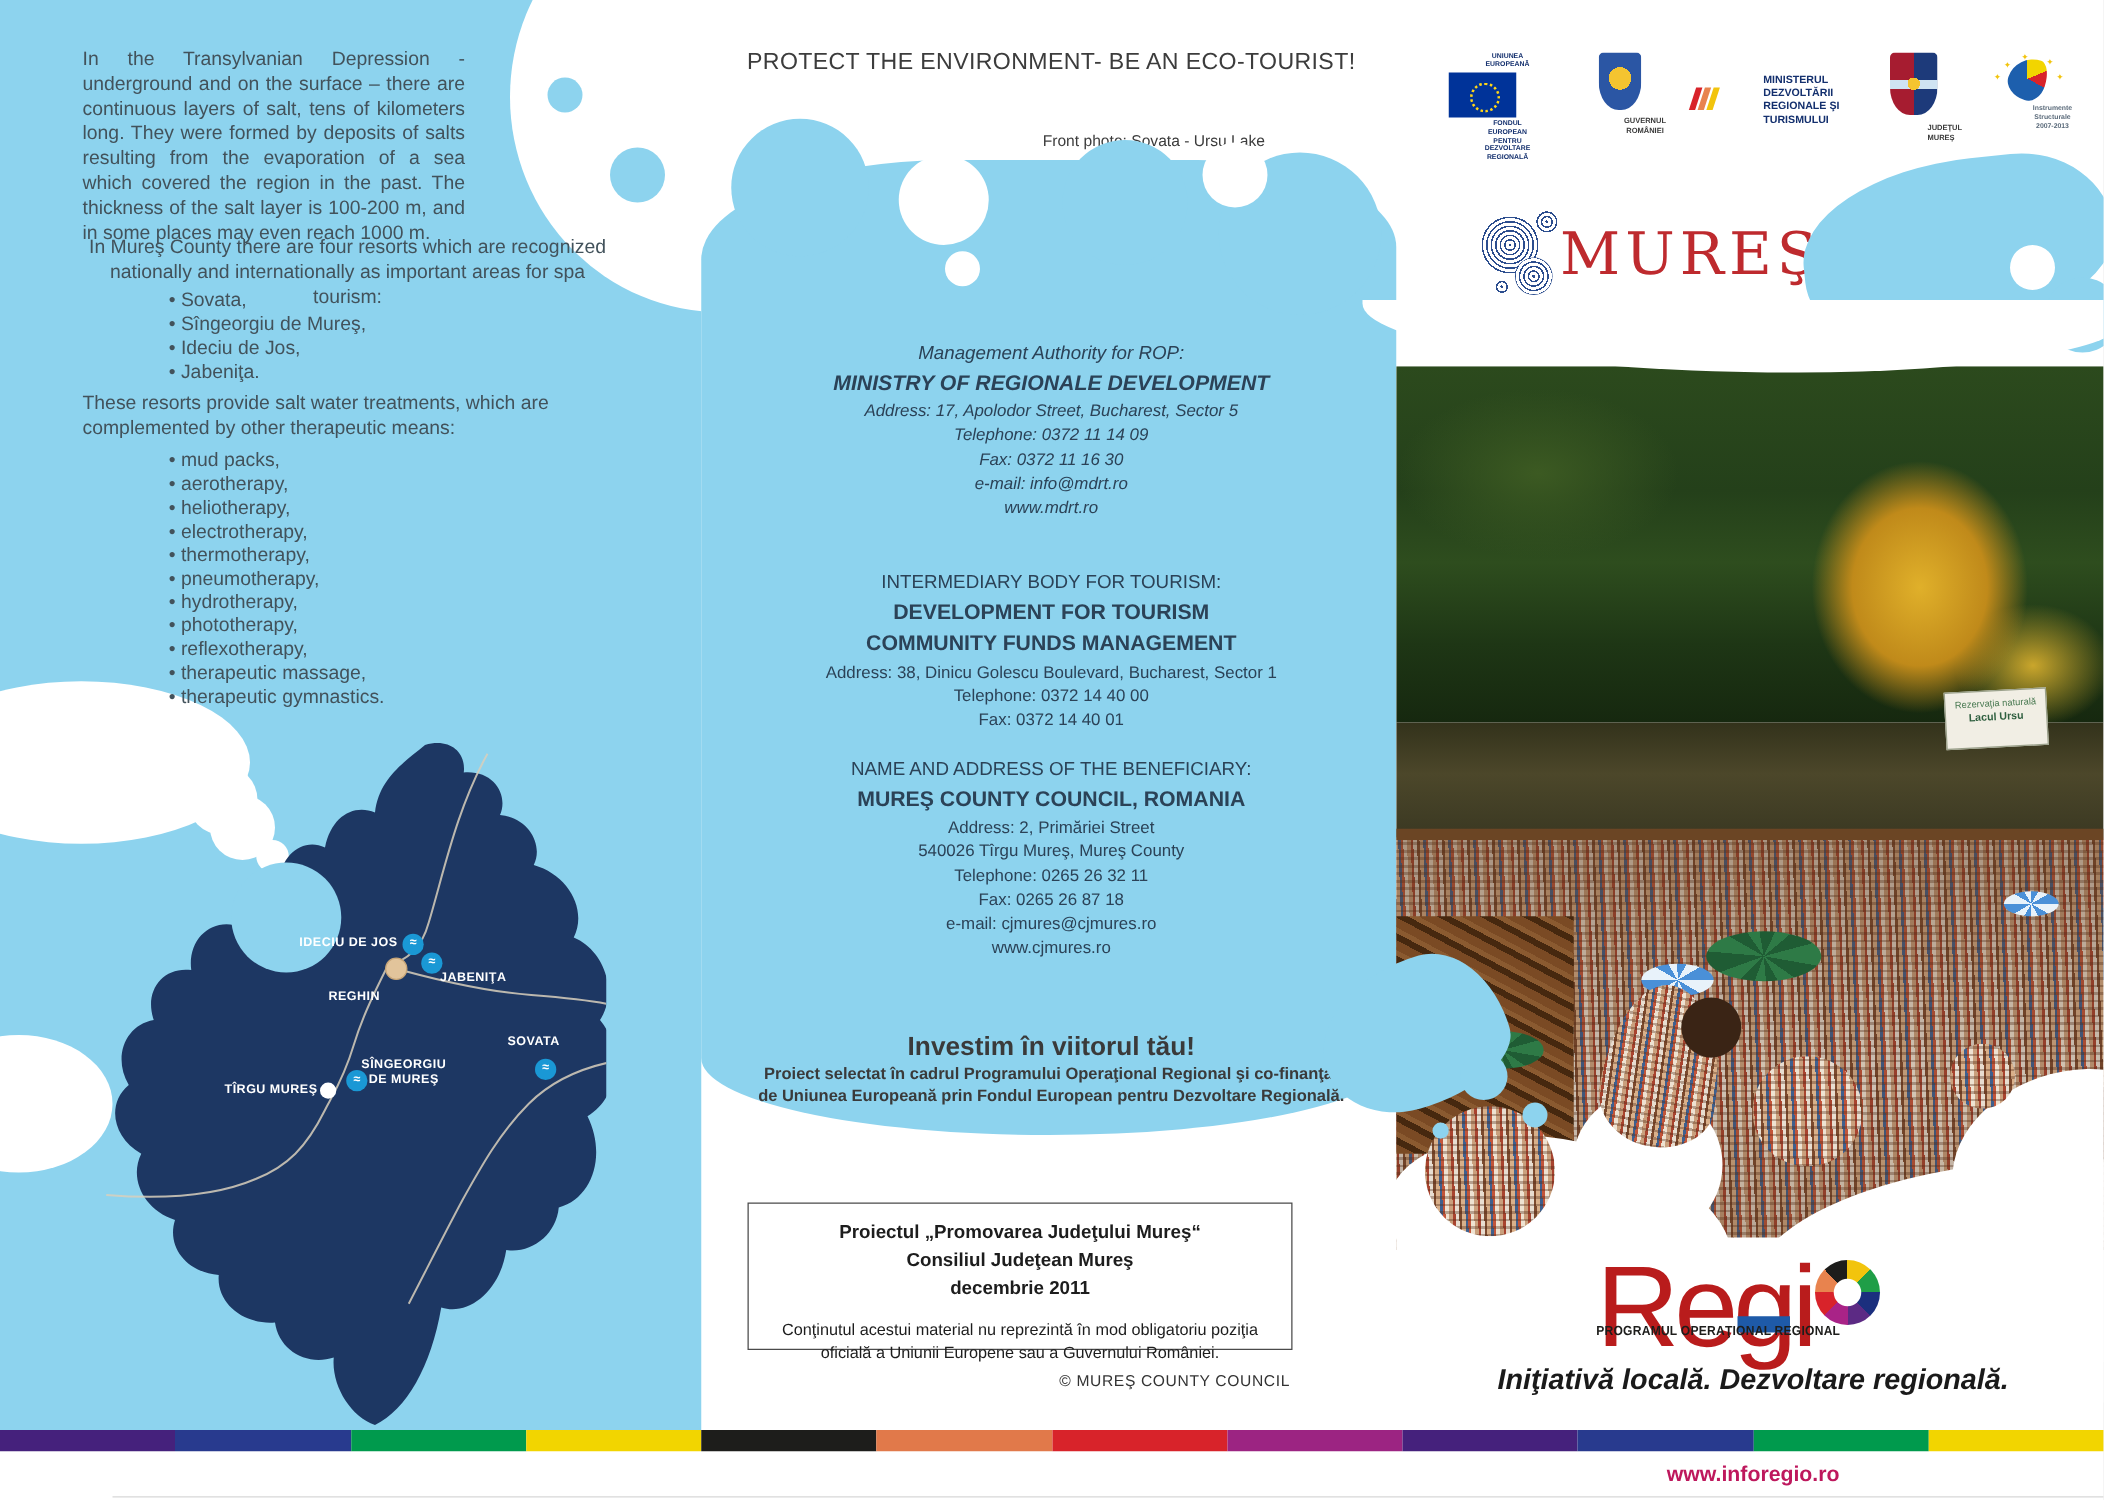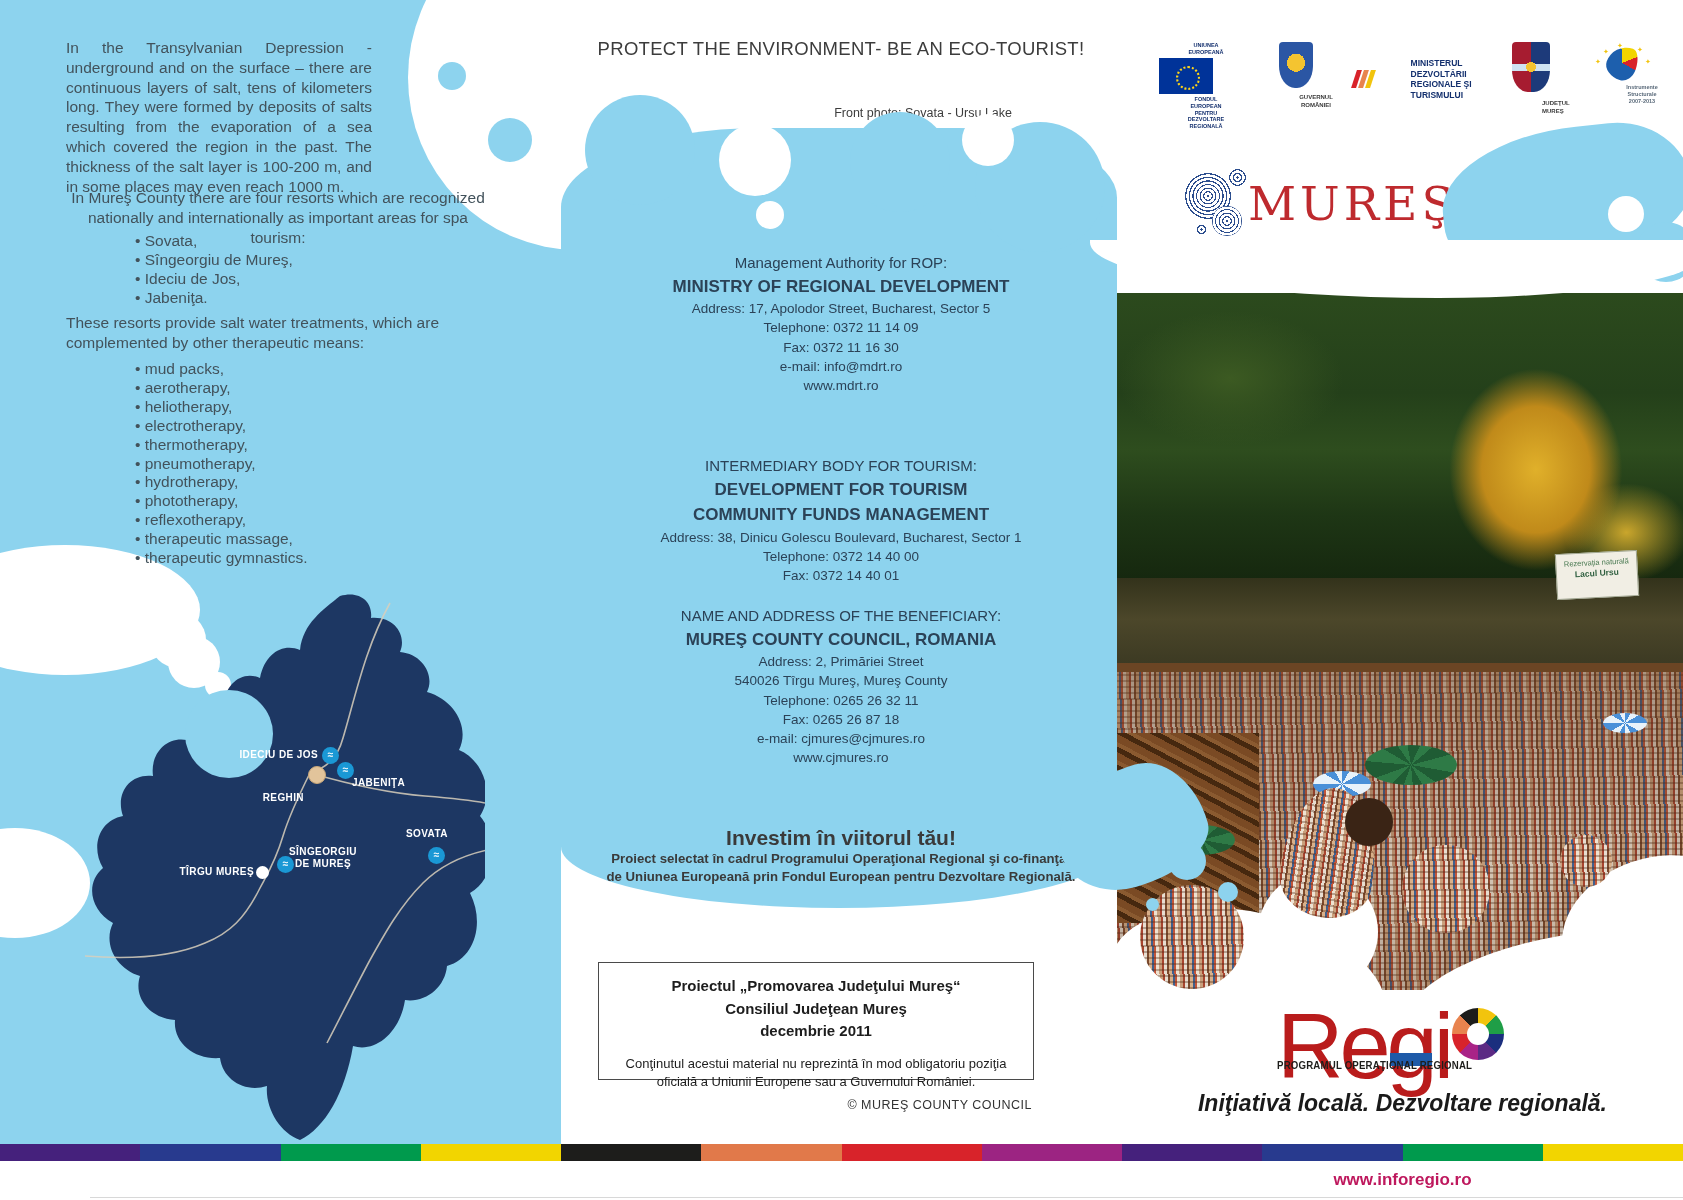--- a/index.html
+++ b/index.html
@@ -194,23 +194,23 @@
 
   <div class="abs center-blob"></div>
 
   <div class="abs blob lblue" style="left:585px;top:95px;width:110px;height:110px;"></div>
   <div class="abs blob lblue" style="left:850px;top:112px;width:100px;height:100px;"></div>
   <div class="abs blob lblue" style="left:975px;top:122px;width:130px;height:130px;"></div>
   <div class="abs blob white" style="left:719px;top:124px;width:72px;height:72px;"></div>
   <div class="abs blob white" style="left:756px;top:201px;width:28px;height:28px;"></div>
   <div class="abs blob white" style="left:962px;top:114px;width:52px;height:52px;"></div>
 
-  <div class="c-block" style="top:252px;">
+  <div class="c-block" style="top:272px;font-style:italic;">
     <div class="c-intro">Management Authority for ROP:</div>
-    <div class="c-title">MINISTRY OF REGIONAL DEVELOPMENT</div>
+    <div class="c-title">MINISTRY OF REGIONALE DEVELOPMENT</div>
     <div class="c-lines">
         <div>Address:  17, Apolodor Street, Bucharest, Sector 5</div>
         <div>Telephone: 0372 11 14 09</div>
         <div>Fax: 0372 11 16 30</div>
         <div>e-mail: info@mdrt.ro</div>
         <div>www.mdrt.ro</div>
       </div>
   </div>
 
   <div class="c-block" style="top:455px;">

